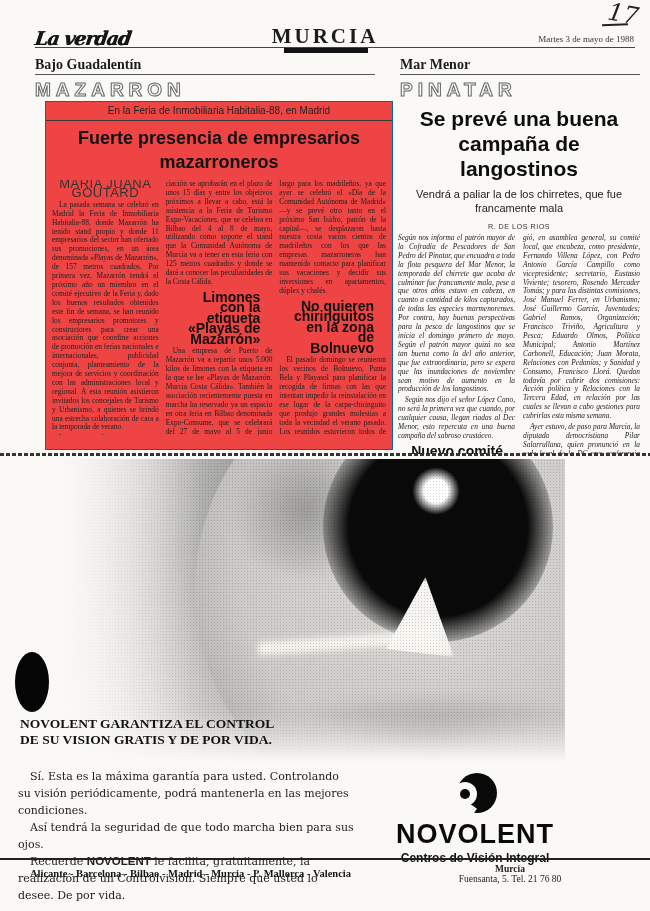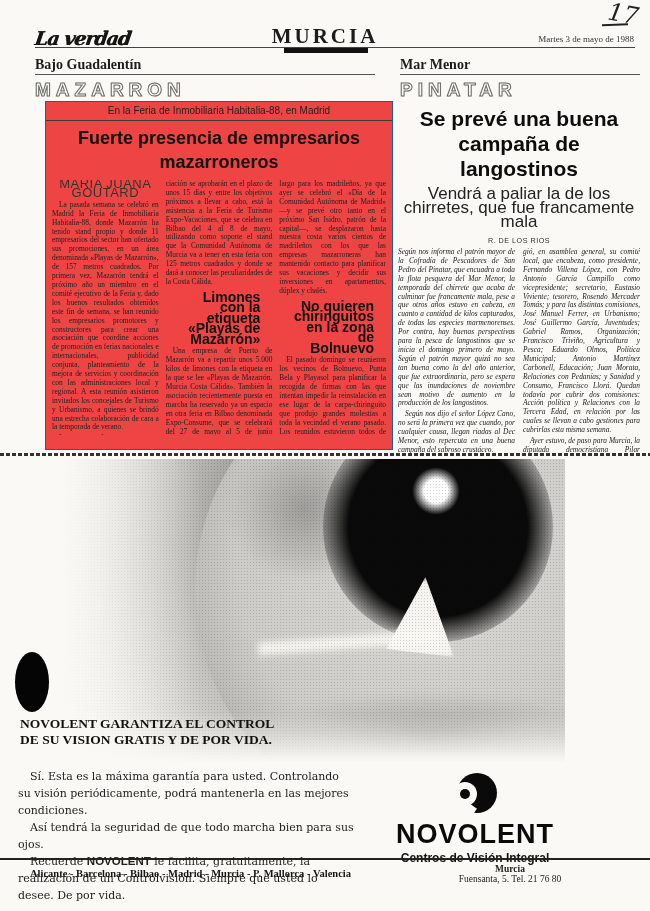--- a/index.html
+++ b/index.html
@@ -34,21 +34,21 @@
   .col p{margin:0 0 2px;text-indent:7px;}
   .col p.noind{text-indent:0;}
   .byline{font-family:"Liberation Sans",sans-serif;font-size:13px;text-align:center;
           letter-spacing:0.5px;color:#333;margin:0 0 3px;}
   .subhd{font-family:"Liberation Sans",sans-serif;font-weight:bold;font-size:14px;line-height:10.5px;
          margin:5px 12px 3px;text-align:right;color:#111;}
   
   .pin-art{position:absolute;left:398px;top:104px;width:242px;height:350px;overflow:hidden;}
   .pin-headline{font-family:"Liberation Sans",sans-serif;font-weight:bold;font-size:21px;
                 line-height:25px;text-align:center;color:#0d0d0d;margin:2px 0 6px;}
-  .pin-sub{font-family:"Liberation Sans",sans-serif;font-size:17px;line-height:14px;
+  .pin-sub{font-family:"Liberation Sans",sans-serif;font-size:11px;line-height:14px;
            text-align:center;color:#222;margin:0 4px 7px;}
   .pin-byline{font-family:"Liberation Sans",sans-serif;font-size:7.2px;letter-spacing:0.5px;
               color:#333;text-align:center;margin:0 0 3px;}
   .pin-cols{display:flex;gap:8px;height:240px;overflow:hidden;}
   .pin-col{flex:1;font-size:7.4px;line-height:8.9px;text-align:justify;color:#222;}
   .pin-col p{margin:0 0 2px;text-indent:7px;font-style:italic;}
   .pin-col p.noind{text-indent:0;}
   
   .dash-rule{position:absolute;left:0;top:453px;width:650px;height:3px;
              background:repeating-linear-gradient(90deg,#333 0 4px,transparent 4px 6px);}

